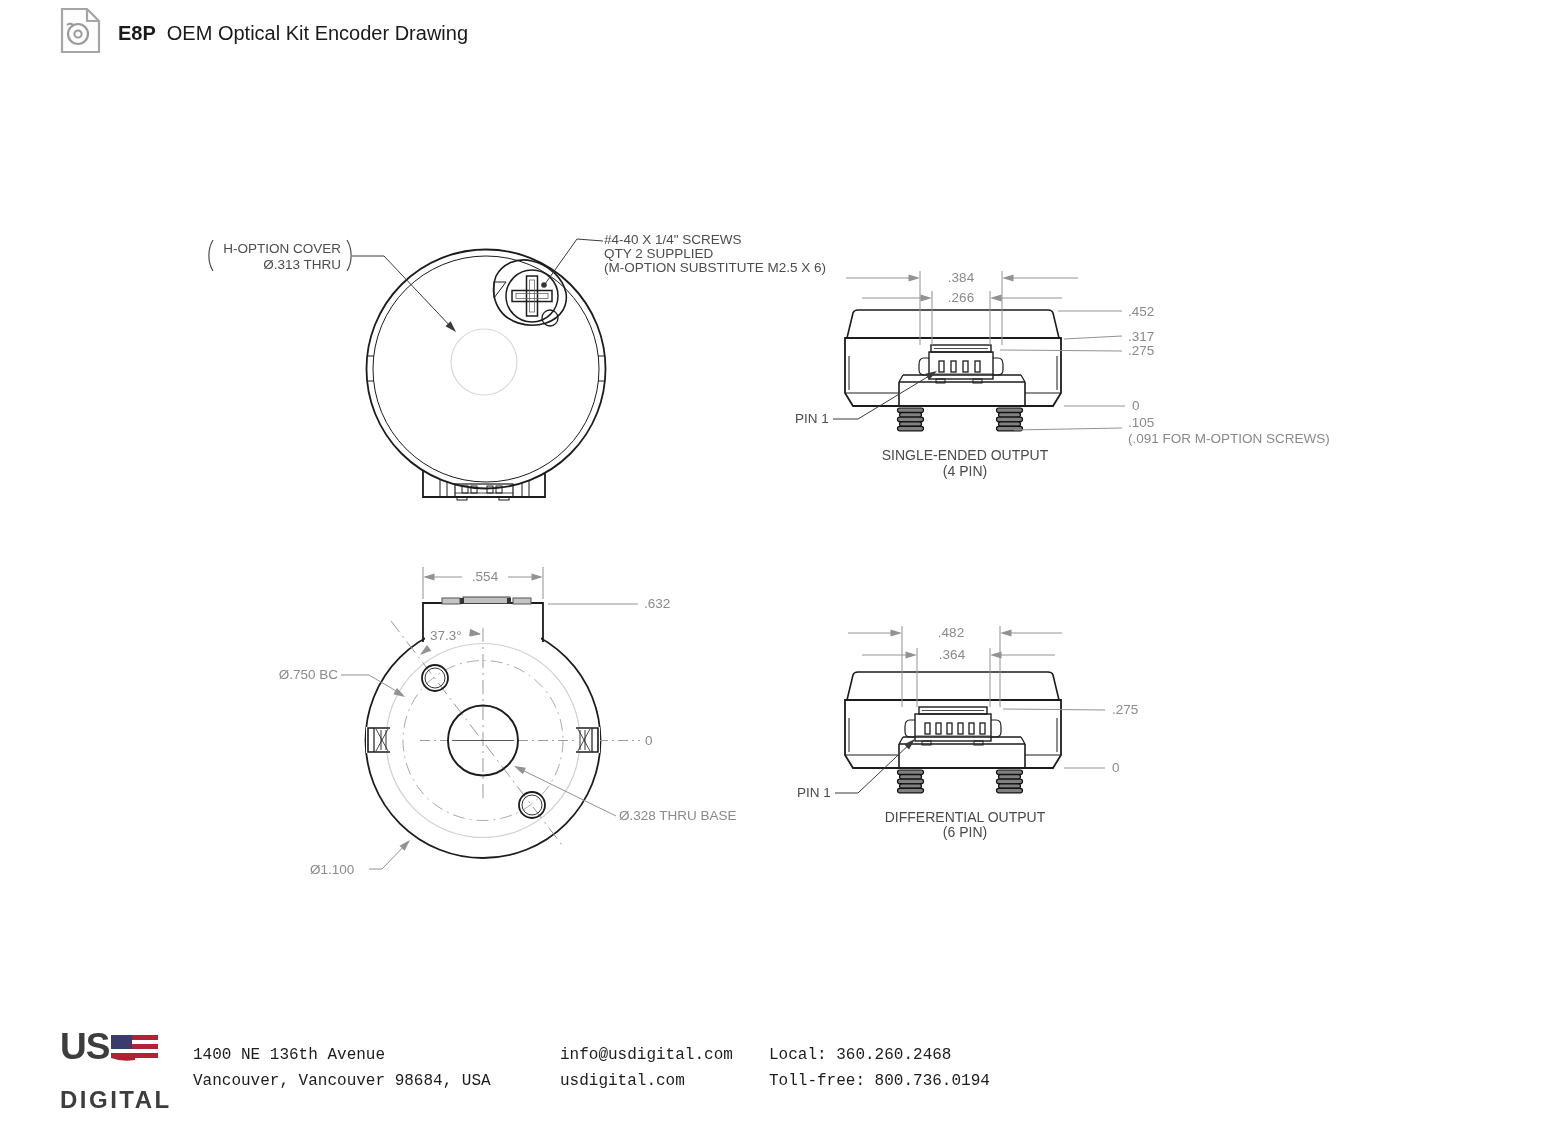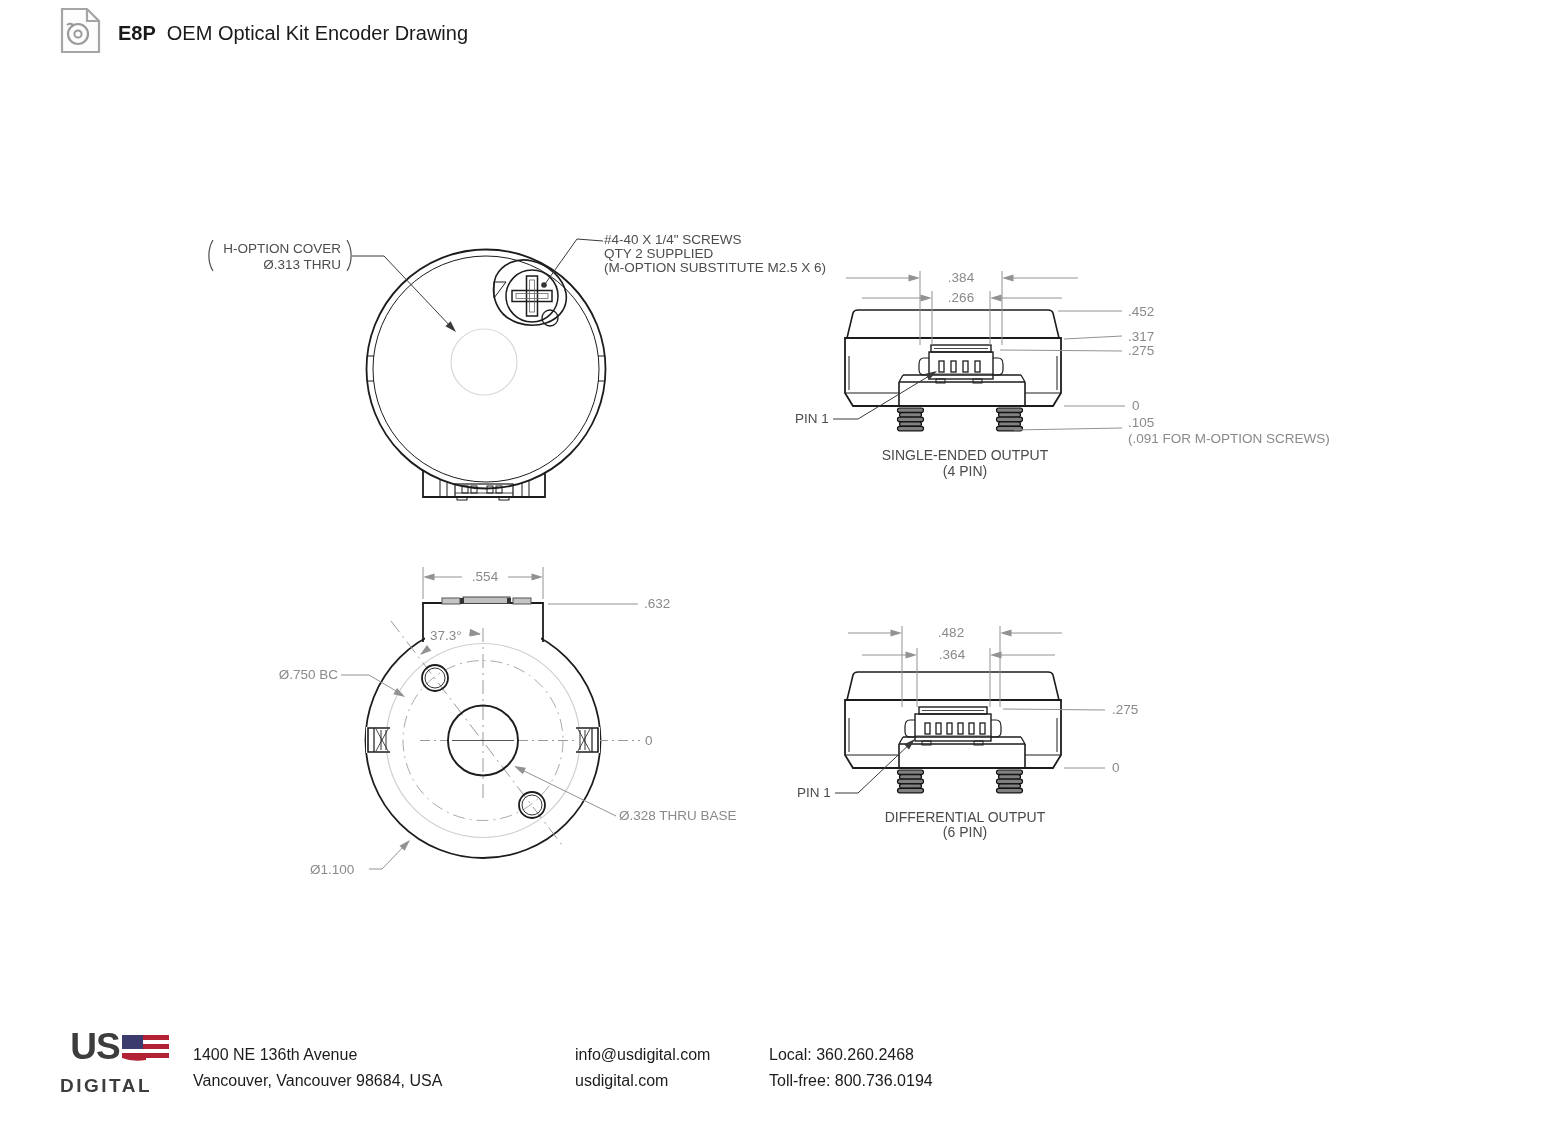--- a/index.html
+++ b/index.html
@@ -17,26 +17,26 @@
   .cap{fill:#4a4a4a;font-size:14px;}
   .pl{stroke:#1c1c1c;fill:none;}
   .pl2{stroke:#1c1c1c;fill:none;stroke-width:1.8;}
   .dl{stroke:#929292;fill:none;stroke-width:1;}
   .ar-g{fill:#929292;}
   .ar-d{fill:#3a3a3a;}
   .ldr{stroke:#3a3a3a;fill:none;stroke-width:1;}
   
   #ftr{position:absolute;left:0;top:1028px;width:1564px;height:90px;font-size:16px;color:#1c1c1c;}
   #logo{position:absolute;left:60px;top:4px;width:120px;}
-  #logo .us-row{display:flex;align-items:flex-start;justify-content:center;}
+  #logo .us-row{display:flex;align-items:flex-start;}
   #logo .us{font-weight:700;font-size:37px;line-height:30px;letter-spacing:-1px;color:#3d3d3d;}
   #logo .flag{margin-left:2px;margin-top:3px;}
-  #logo .digital{font-weight:700;font-size:19px;letter-spacing:2.5px;color:#3d3d3d;margin-top:9px;}
-  .fcol{position:absolute;top:14px;line-height:26px;white-space:nowrap;}
-  #fcol1{left:193px;} #fcol2{left:575px;} #fcol3{left:769px;}
+  #logo .digital{font-weight:700;font-size:24px;letter-spacing:2.5px;color:#3d3d3d;margin-top:20px;}
+  .fcol{position:absolute;top:14px;line-height:26px;white-space:nowrap;font-family:Liberation Mono, monospace;}
+  #fcol1{left:193px;} #fcol2{left:560px;} #fcol3{left:769px;}
 </style>
 </head>
 <body>
 
 <div id="page">
 
   <div id="hdr">
     <span>
       <svg width="46" height="50" viewBox="0 0 46 50">
         <path d="M5,3 H30 L42,15 V46 H5 Z" fill="#fdfdfd" stroke="#a5a5a5" stroke-width="2.2"></path>

